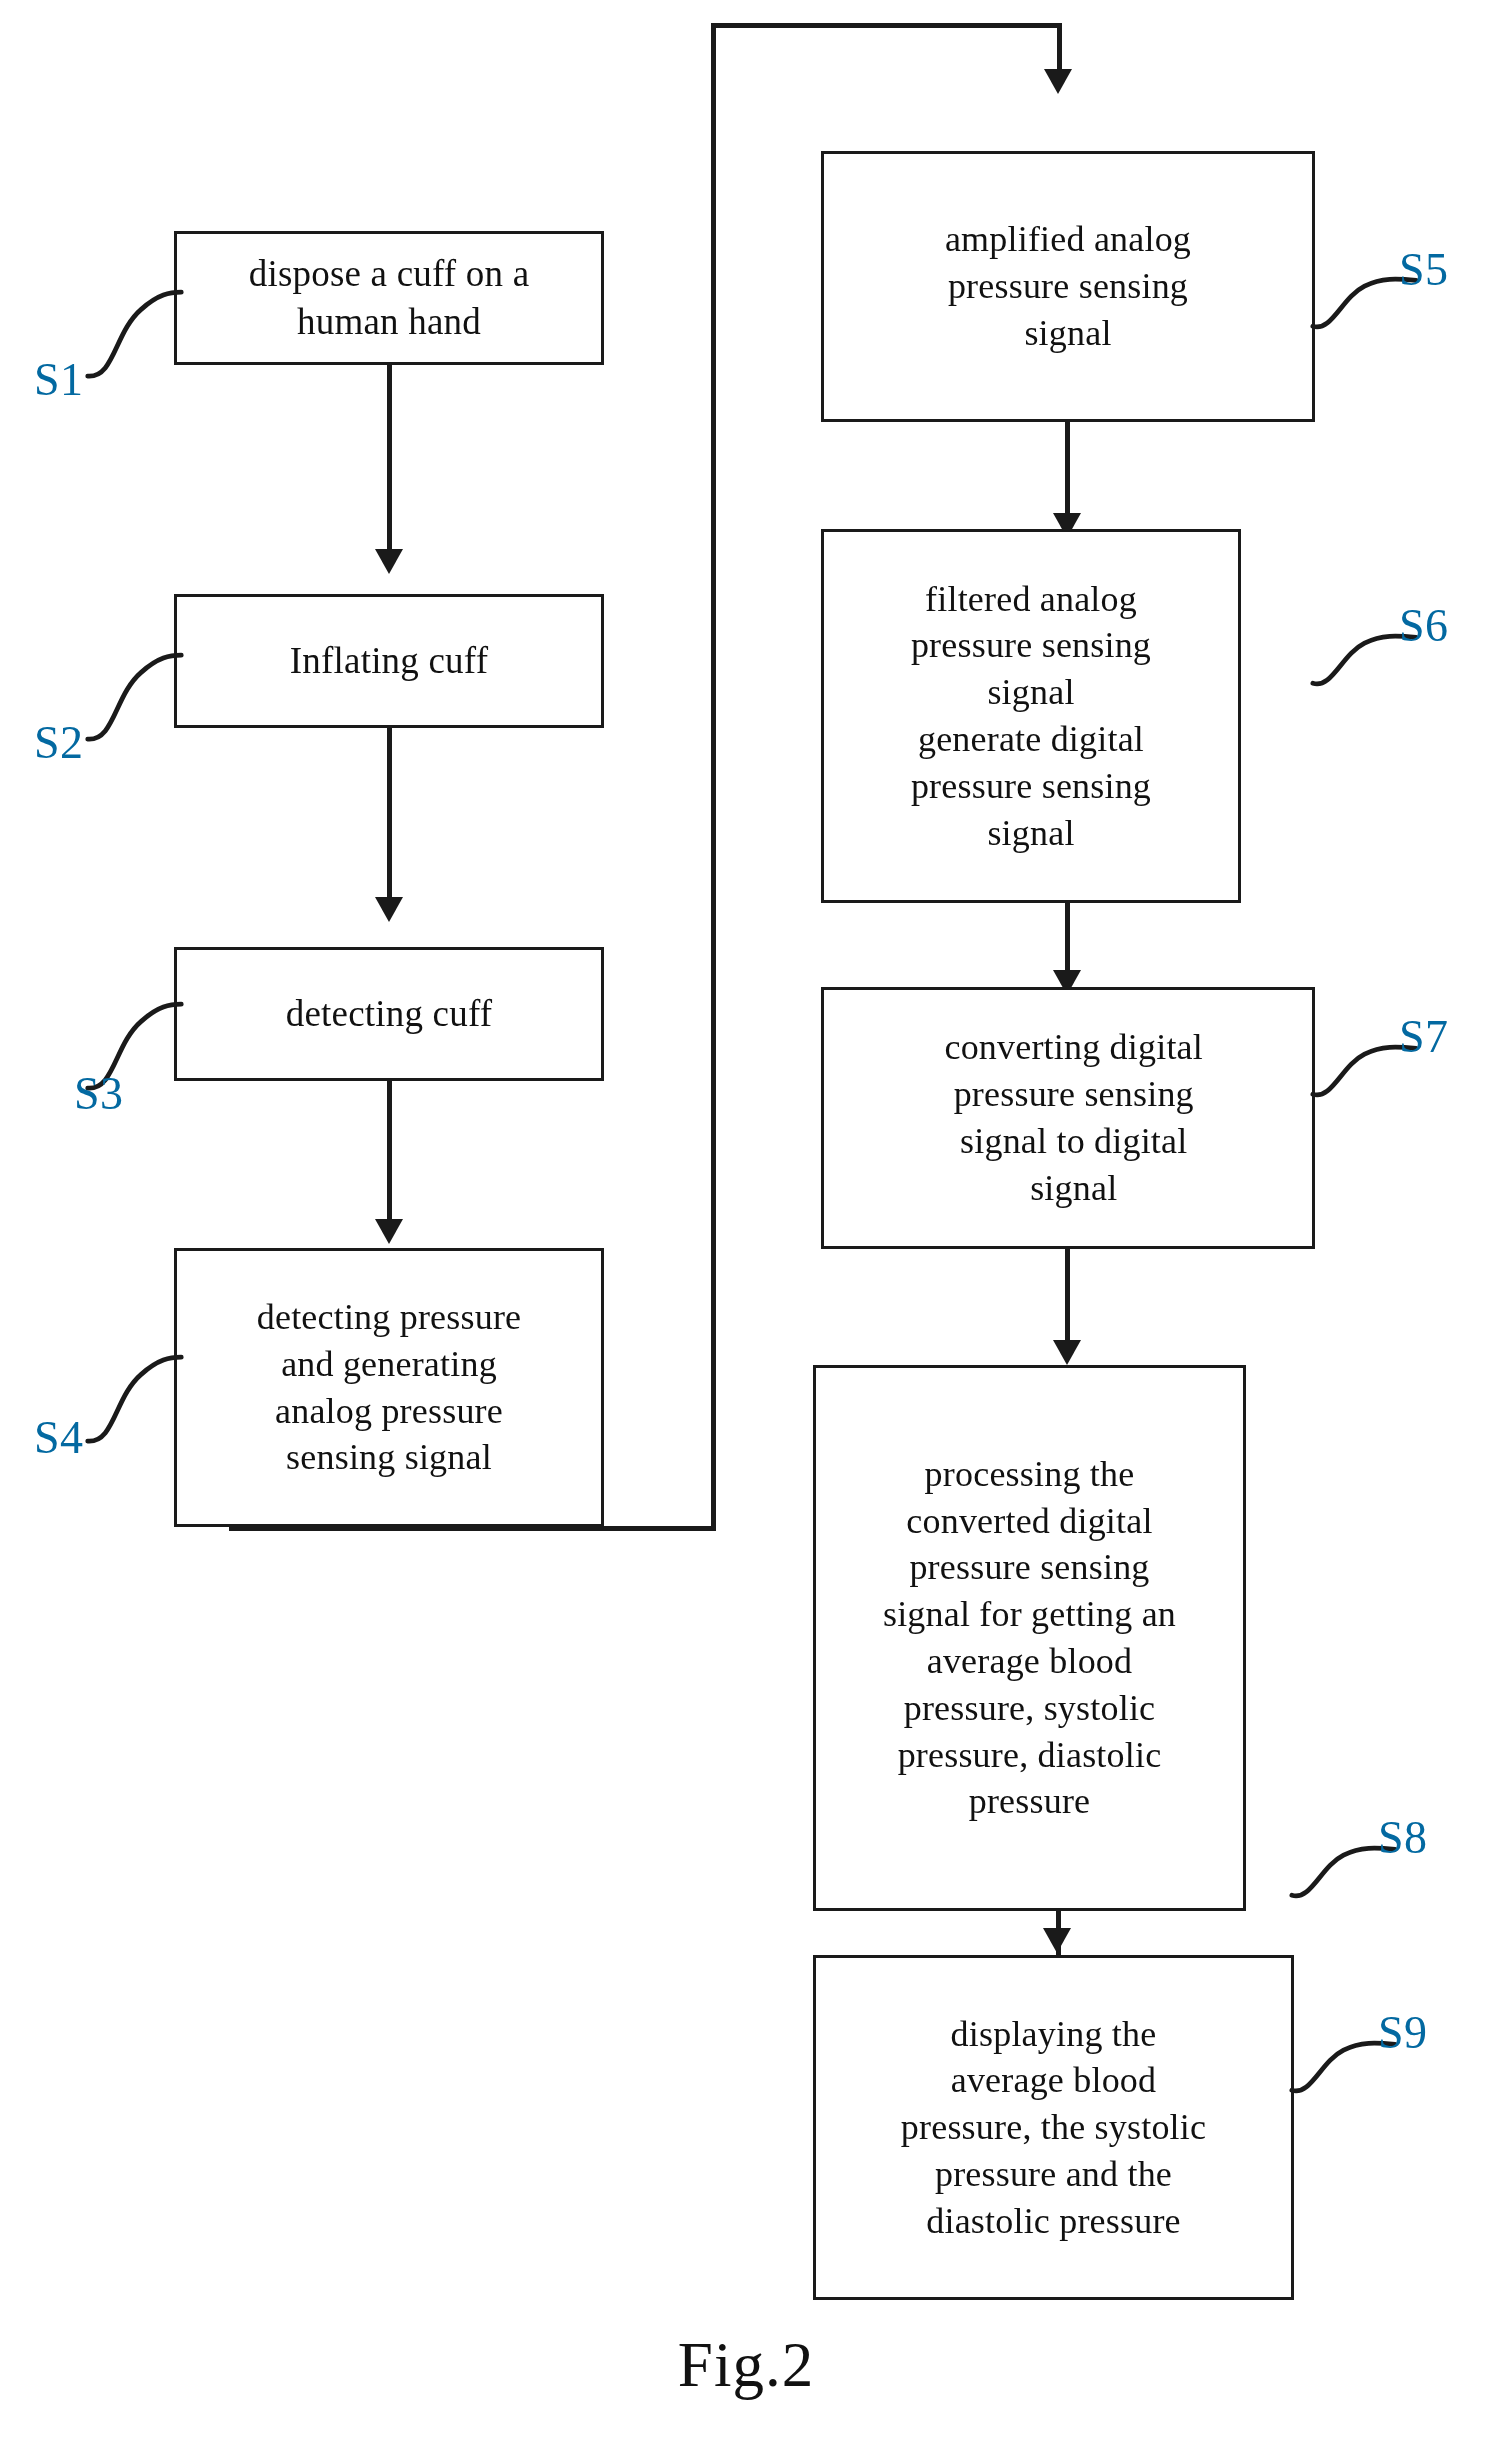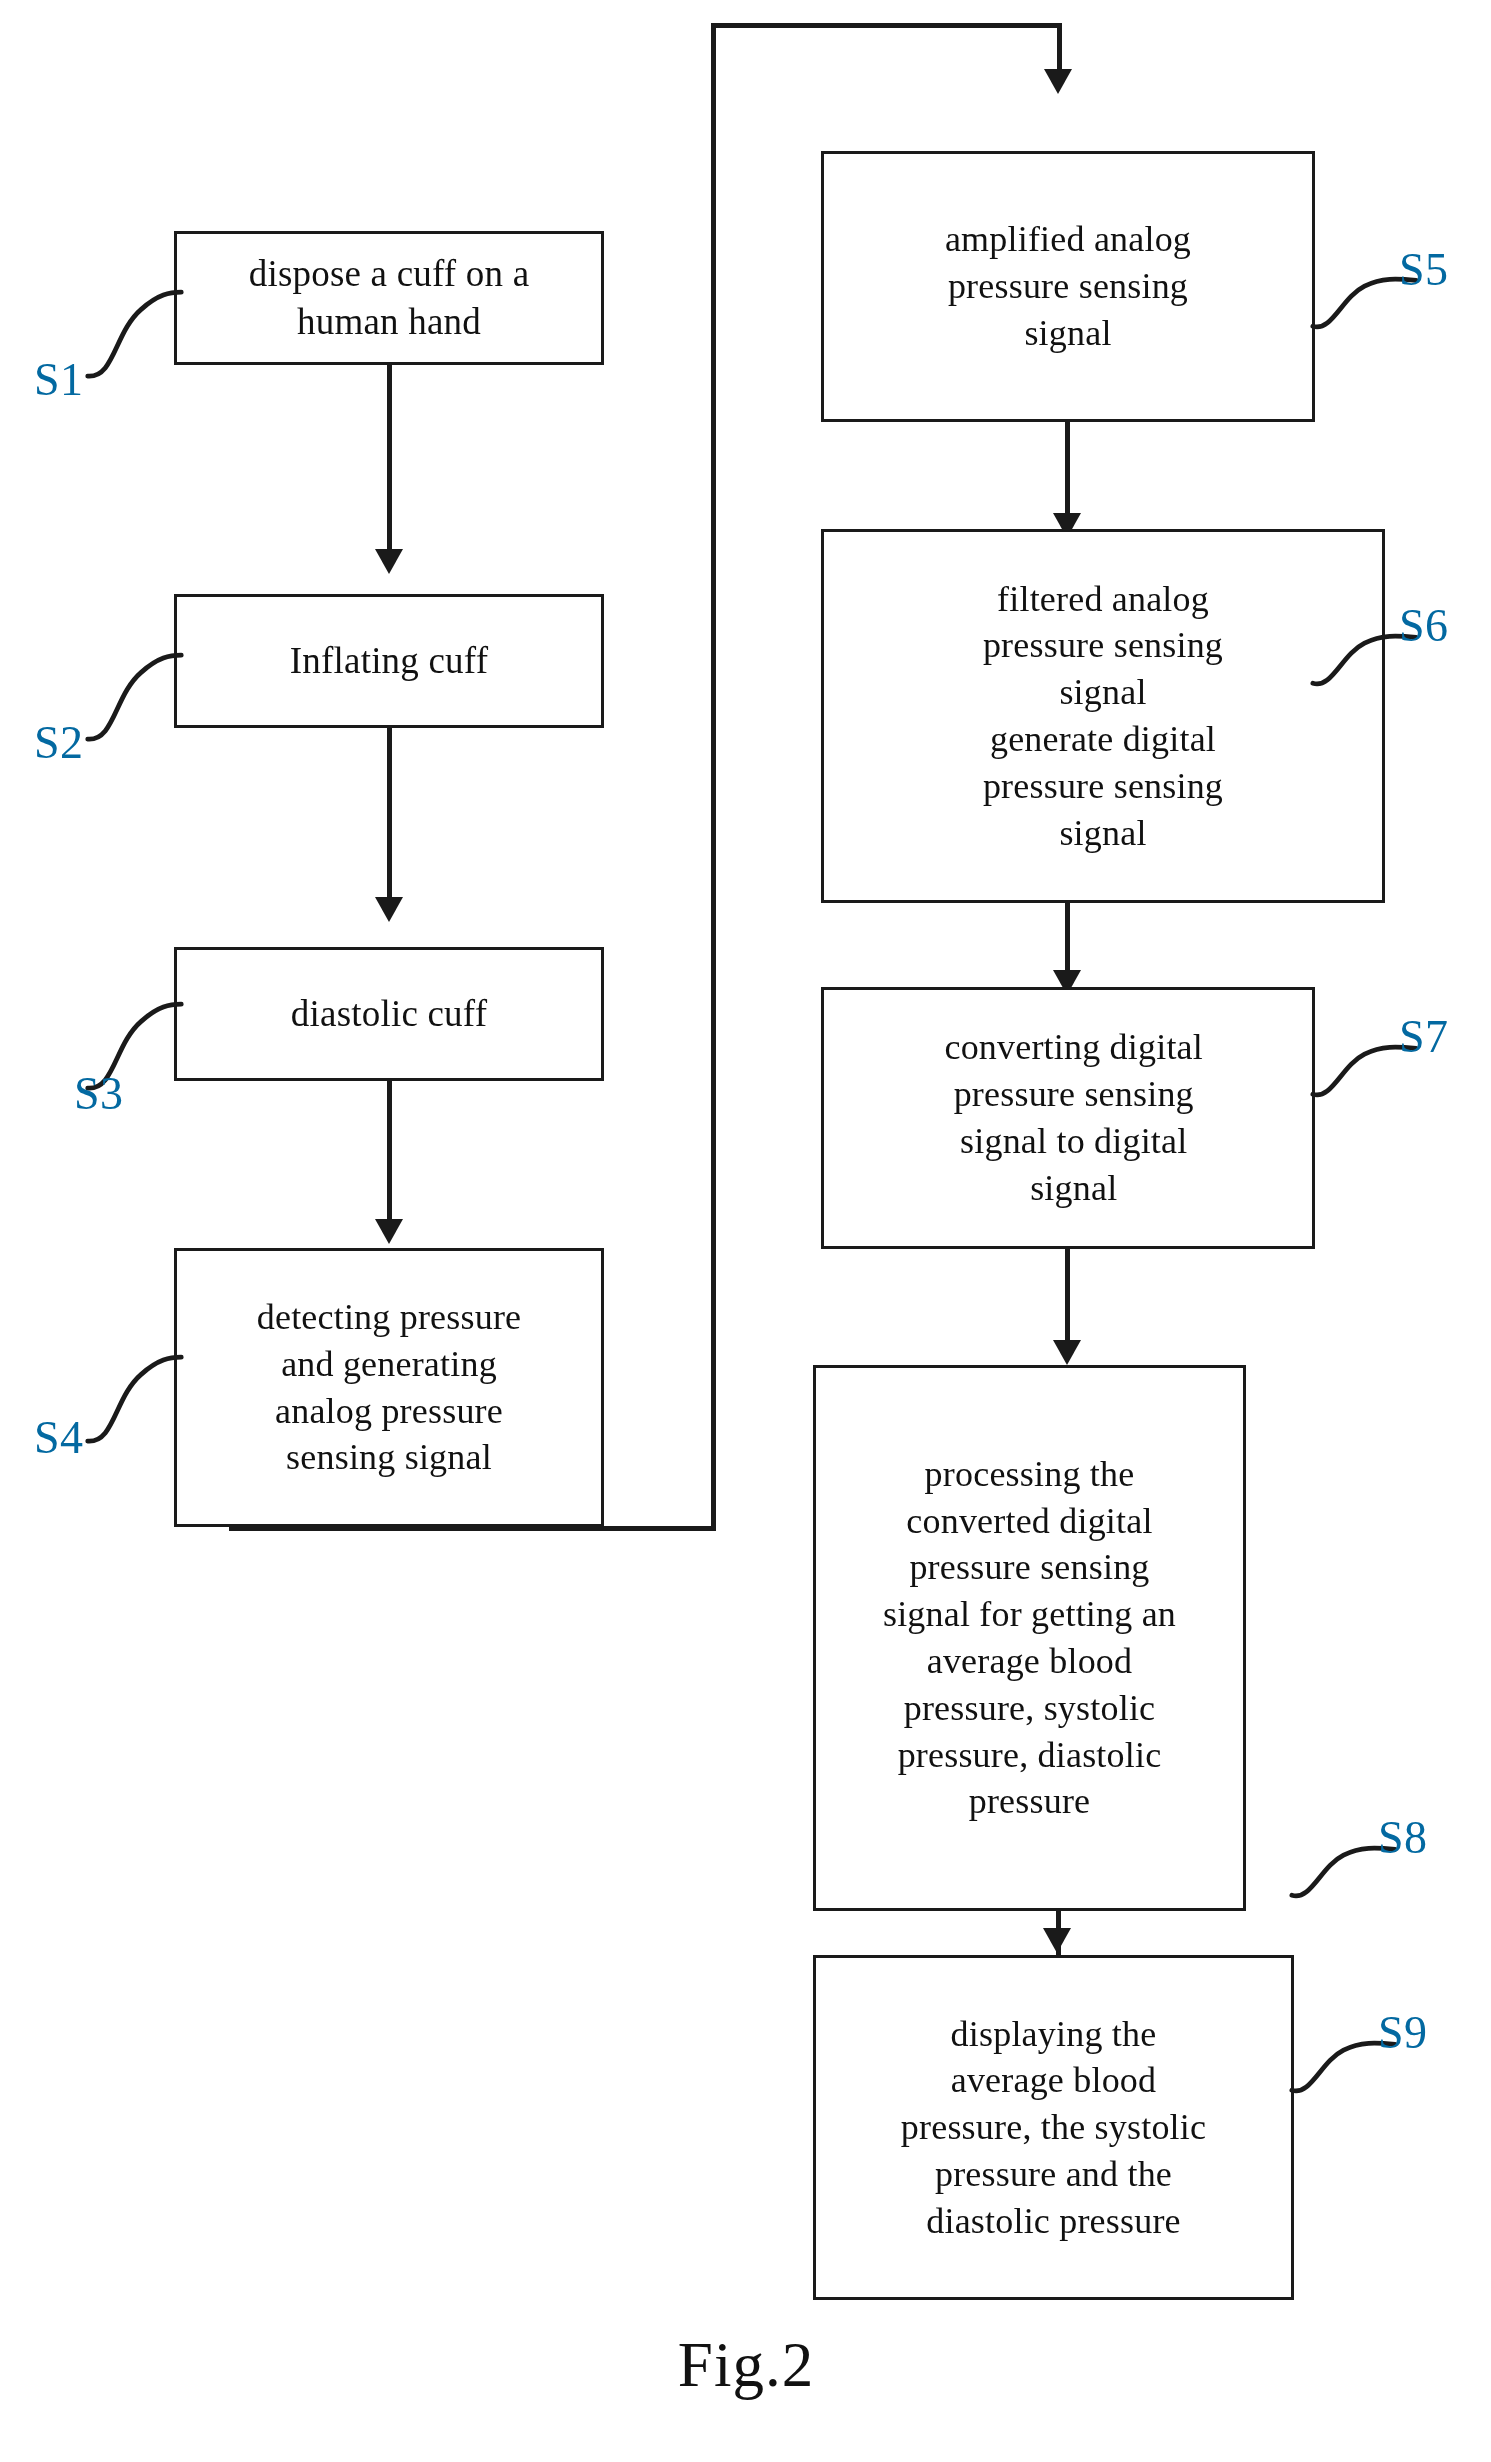--- a/index.html
+++ b/index.html
@@ -116,21 +116,21 @@
   </div>
   <svg class="leader" style="left:82px; top:634px; width:105px; height:113px;" viewBox="0 0 110 118">
     <path d="M6 110 C 34 112, 34 64, 62 40 C 80 24, 92 22, 104 22"></path>
   </svg>
   <div class="slabel" style="left:34px; top:716px;">S2</div>
 
   <div class="vline" style="left:387px; top:727px; height:177px;"></div>
   <div class="arrow-down" style="left:375px; top:897px;"></div>
 
   <div class="fbox sz-lg" style="left:174px; top:947px; width:430px; height:134px;">
-    <span class="txt">diastolic cuff</span>
+    <span class="txt">detecting cuff</span>
   </div>
   <svg class="leader" style="left:82px; top:983px; width:105px; height:113px;" viewBox="0 0 110 118">
     <path d="M6 110 C 34 112, 34 64, 62 40 C 80 24, 92 22, 104 22"></path>
   </svg>
   <div class="slabel" style="left:34px; top:1067px;margin-left:40px;">S3</div>
 
   <div class="vline" style="left:387px; top:1080px; height:145px;"></div>
   <div class="arrow-down" style="left:375px; top:1219px;"></div>
 
   <div class="fbox" style="left:174px; top:1248px; width:430px; height:279px;">
@@ -150,21 +150,21 @@
 signal</span>
   </div>
   <svg class="leader" style="left:1309px; top:244px; width:113px; height:88px;" viewBox="0 0 118 92">
     <path d="M4 86 C 24 92, 34 56, 58 44 C 76 35, 92 36, 112 38"></path>
   </svg>
   <div class="slabel" style="left:1399px; top:243px;">S5</div>
 
   <div class="vline" style="left:1065px; top:422px; height:99px;"></div>
   <div class="arrow-down" style="left:1053px; top:513px;"></div>
 
-  <div class="fbox" style="left:821px; top:529px; width:564px; height:374px;">
+  <div class="fbox" style="left:821px; top:529px; width:420px; height:374px;">
     <span class="txt">filtered analog
 pressure sensing
 signal
 generate digital
 pressure sensing
 signal</span>
   </div>
   <svg class="leader" style="left:1309px; top:601px; width:113px; height:88px;" viewBox="0 0 118 92">
     <path d="M4 86 C 24 92, 34 56, 58 44 C 76 35, 92 36, 112 38"></path>
   </svg>

